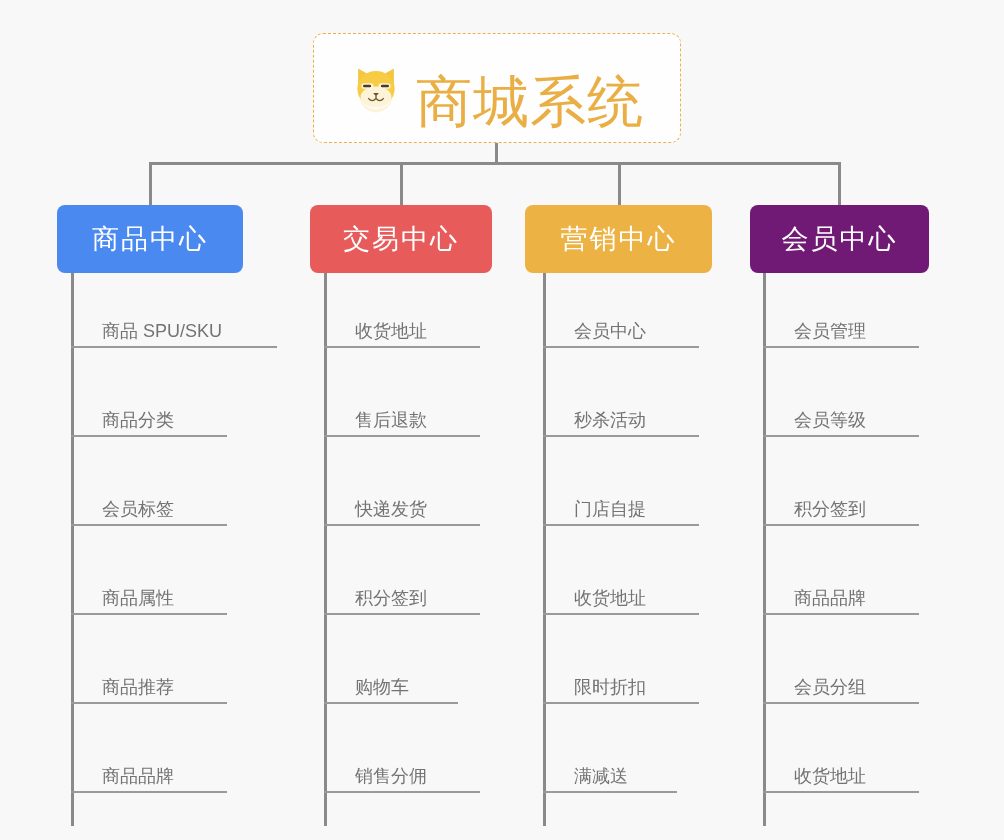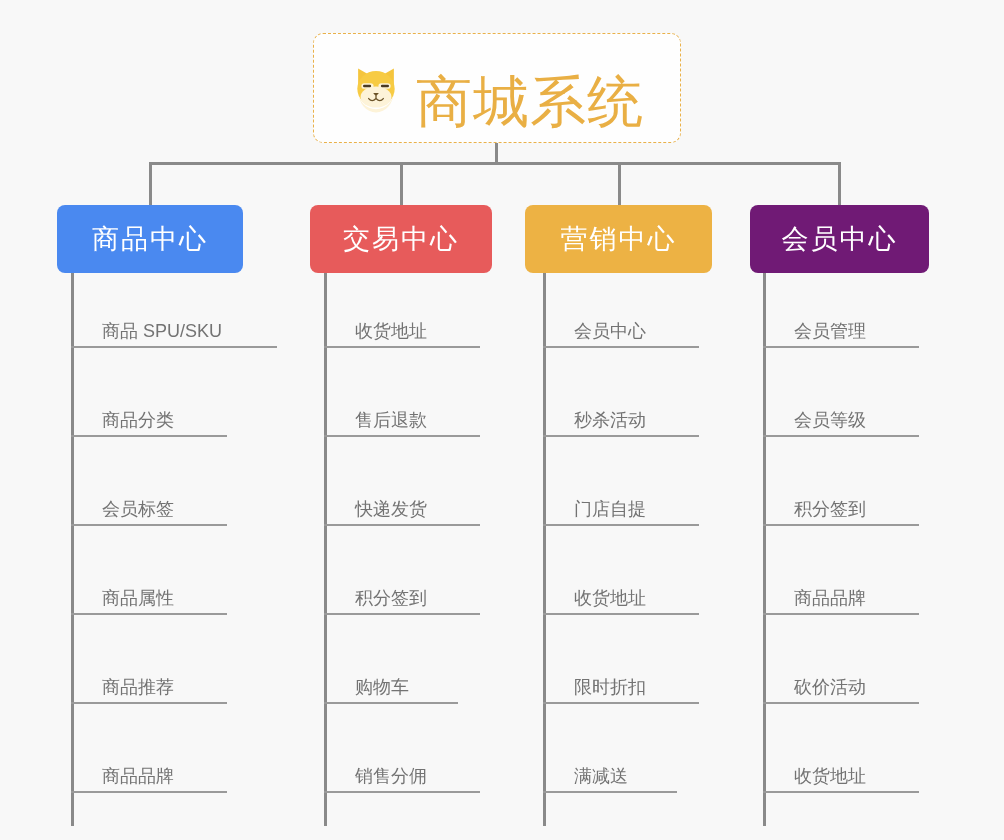--- a/index.html
+++ b/index.html
@@ -258,21 +258,21 @@
     <div class="leaf" style="left:763px; top:319px;">
       <div class="leaf-rule" style="width:156px;"></div>
       <span class="leaf-label">积分签到</span>
     </div>
     <div class="leaf" style="left:763px; top:408px;">
       <div class="leaf-rule" style="width:156px;"></div>
       <span class="leaf-label">商品品牌</span>
     </div>
     <div class="leaf" style="left:763px; top:497px;">
       <div class="leaf-rule" style="width:156px;"></div>
-      <span class="leaf-label">砍价活动</span>
+      <span class="leaf-label">会员分组</span>
     </div>
     <div class="leaf" style="left:763px; top:586px;">
       <div class="leaf-rule" style="width:156px;"></div>
       <span class="leaf-label">收货地址</span>
     </div>
   </div>
 
 </div>
 
 </body></html>

